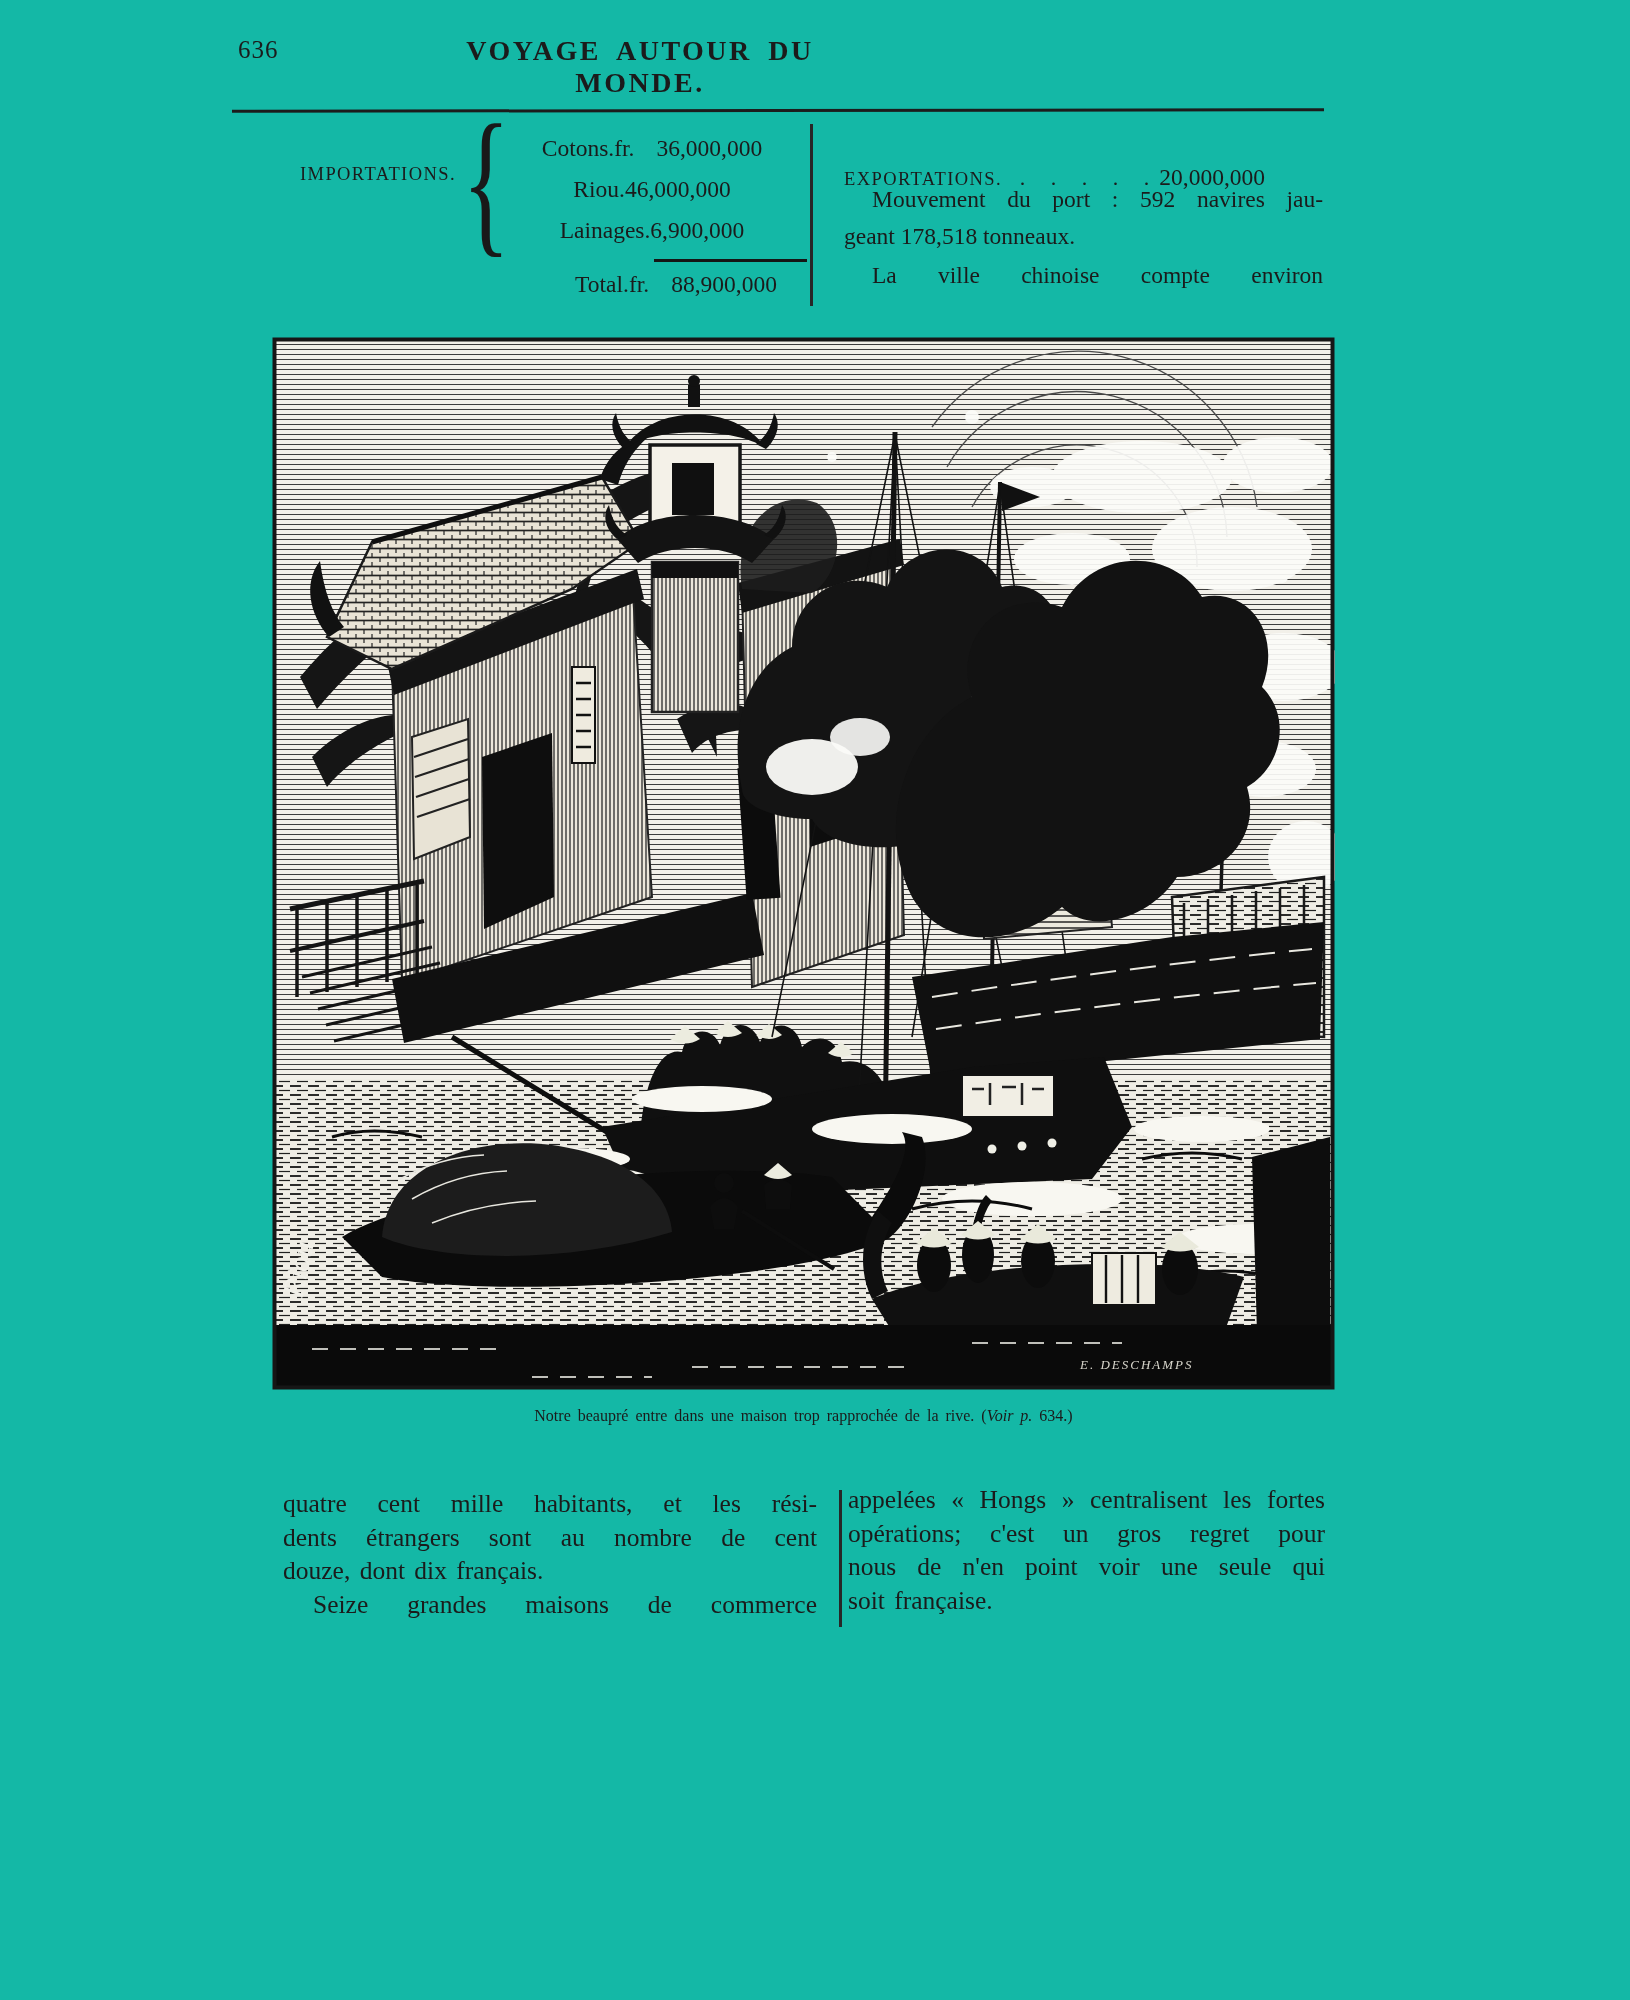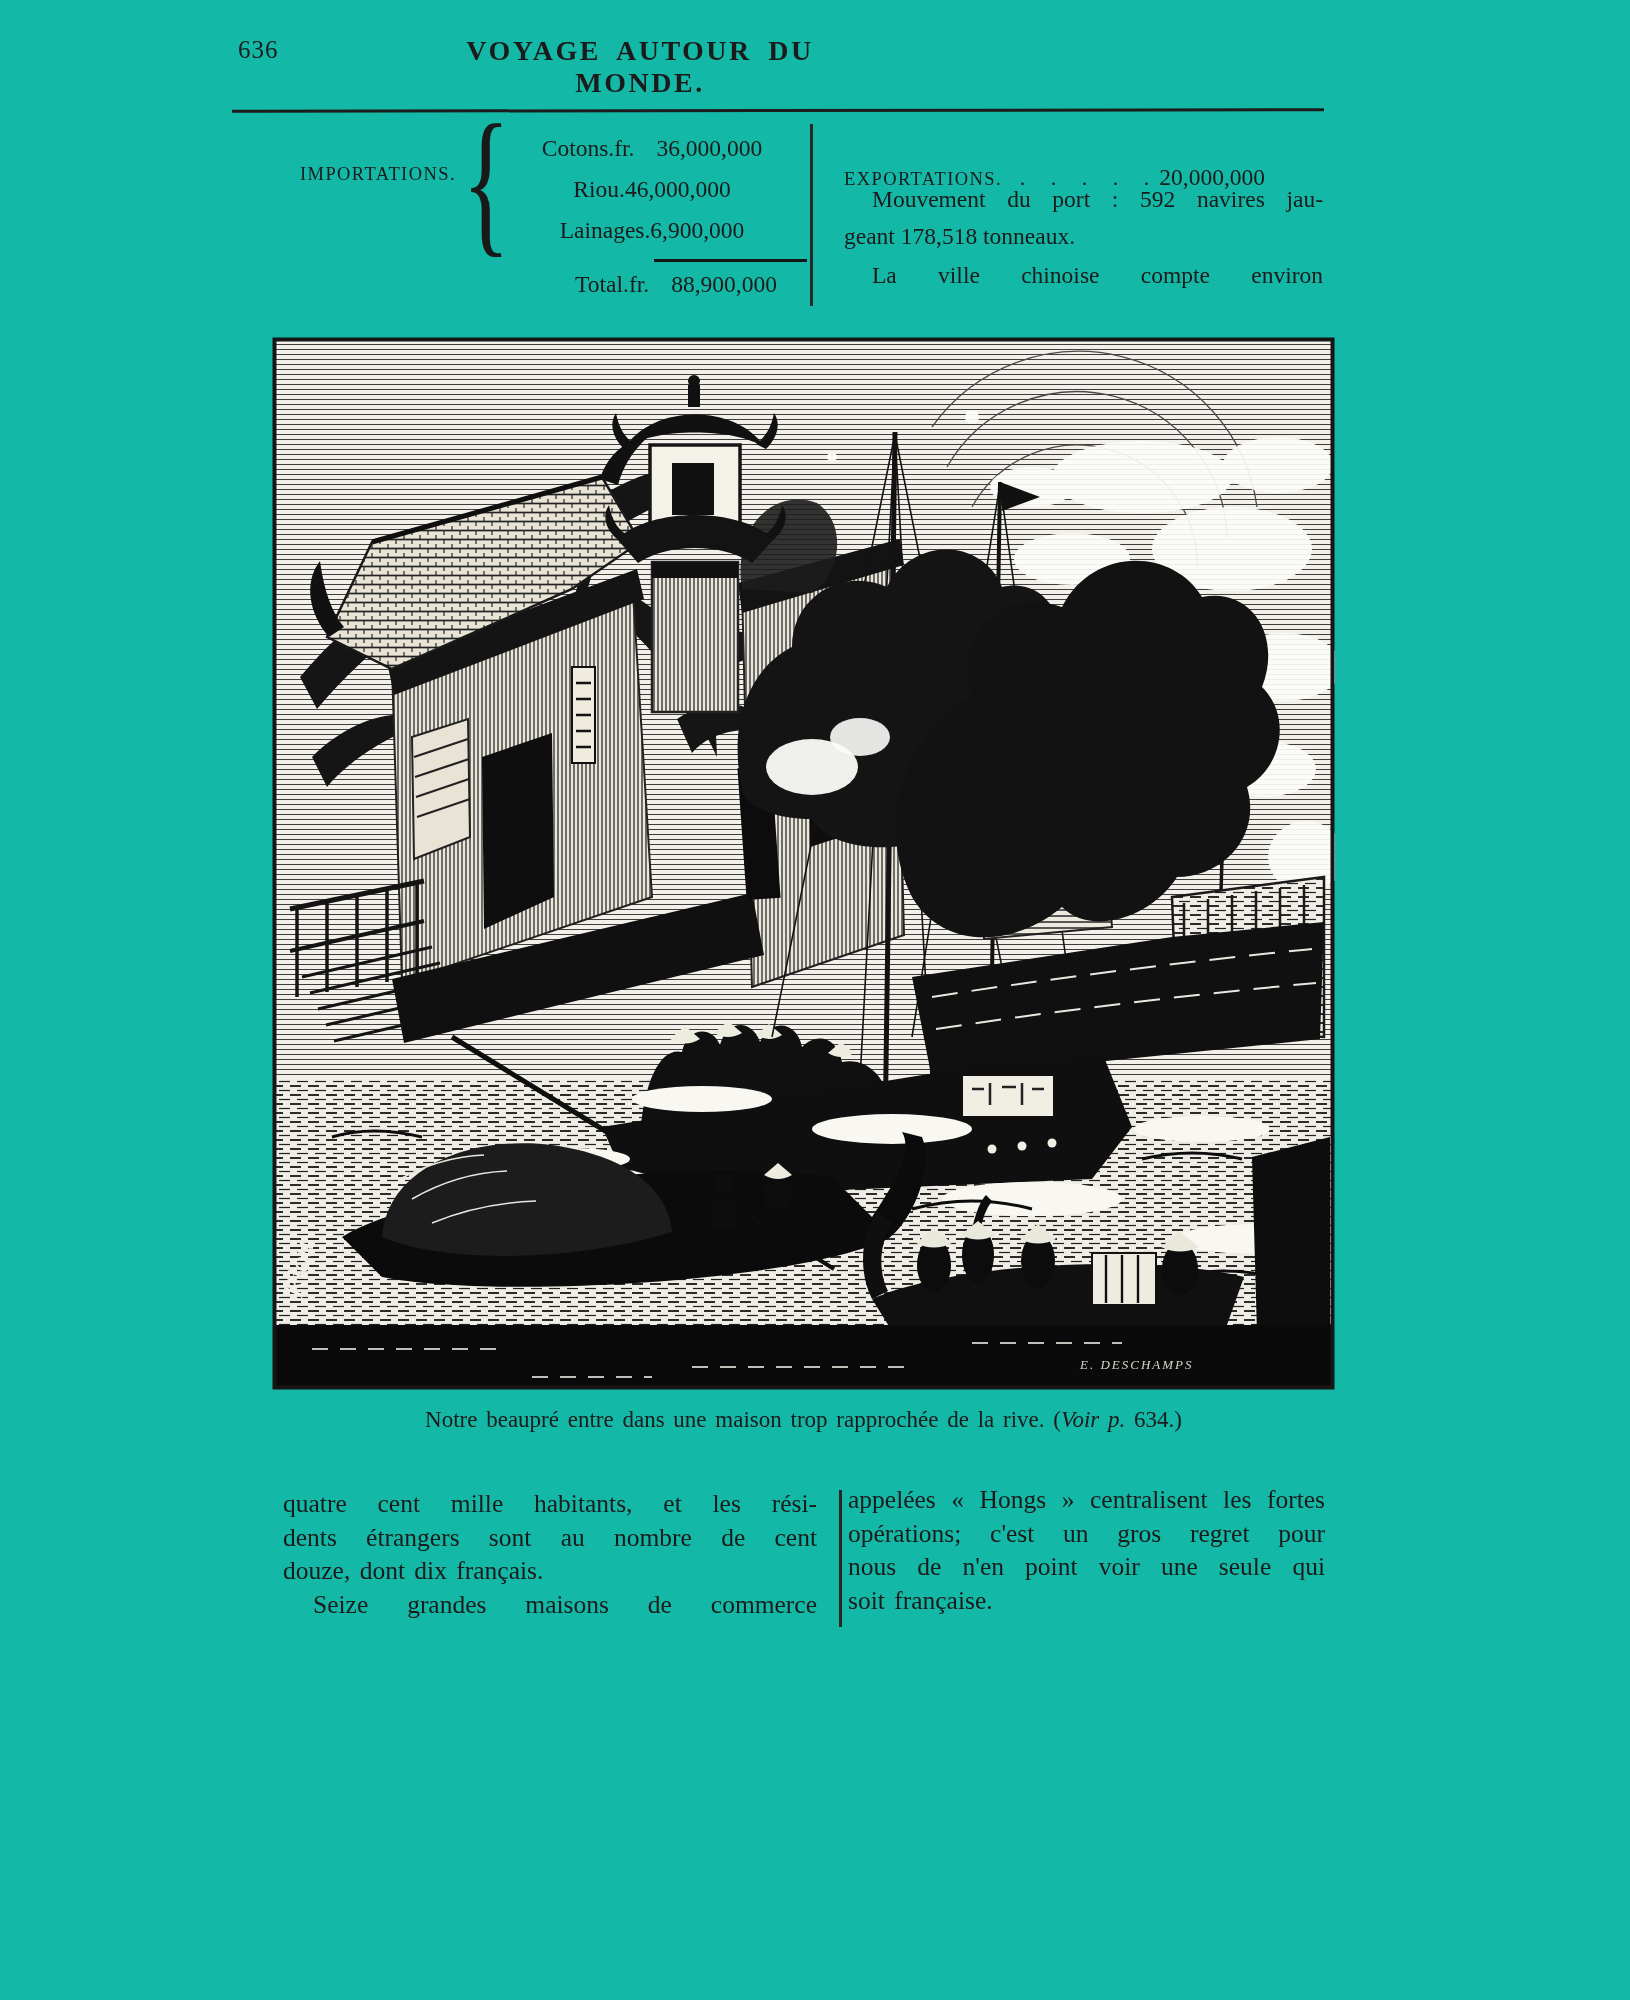--- a/index.html
+++ b/index.html
@@ -34,21 +34,21 @@
   .exp-line2{position:absolute;top:74px;left:0;width:100%;text-indent:28px;
        text-align:justify;text-align-last:justify;}
   .exp-line3{position:absolute;top:111px;left:0;width:100%;}
   .exp-line4{position:absolute;top:150px;left:0;width:100%;text-indent:28px;
        text-align:justify;text-align-last:justify;word-spacing:6px;}
 
   
   #illustration{position:absolute;left:272px;top:337px;width:1063px;height:1053px;}
   #illustration svg{display:block;width:100%;height:100%;}
   .caption{position:absolute;left:272px;top:1407px;width:1063px;text-align:center;
-       font-size:23px;word-spacing:3px;}
+       font-size:16px;word-spacing:3px;}
   .caption .it{font-style:italic;}
 
   
   .body-col{position:absolute;font-size:25.5px;word-spacing:3px;}
   .body-col .line{height:33.5px;line-height:33.5px;}
   .jfull{text-align:justify;text-align-last:justify;}
   .indent{text-indent:30px;}
   #body-left{left:283px;top:1487px;width:534px;font-family:Liberation Serif, serif;}
   #body-right{left:848px;top:1483px;width:477px;}
   .body-divider{position:absolute;left:839px;top:1490px;width:2.5px;height:137px;background:#272727;}

